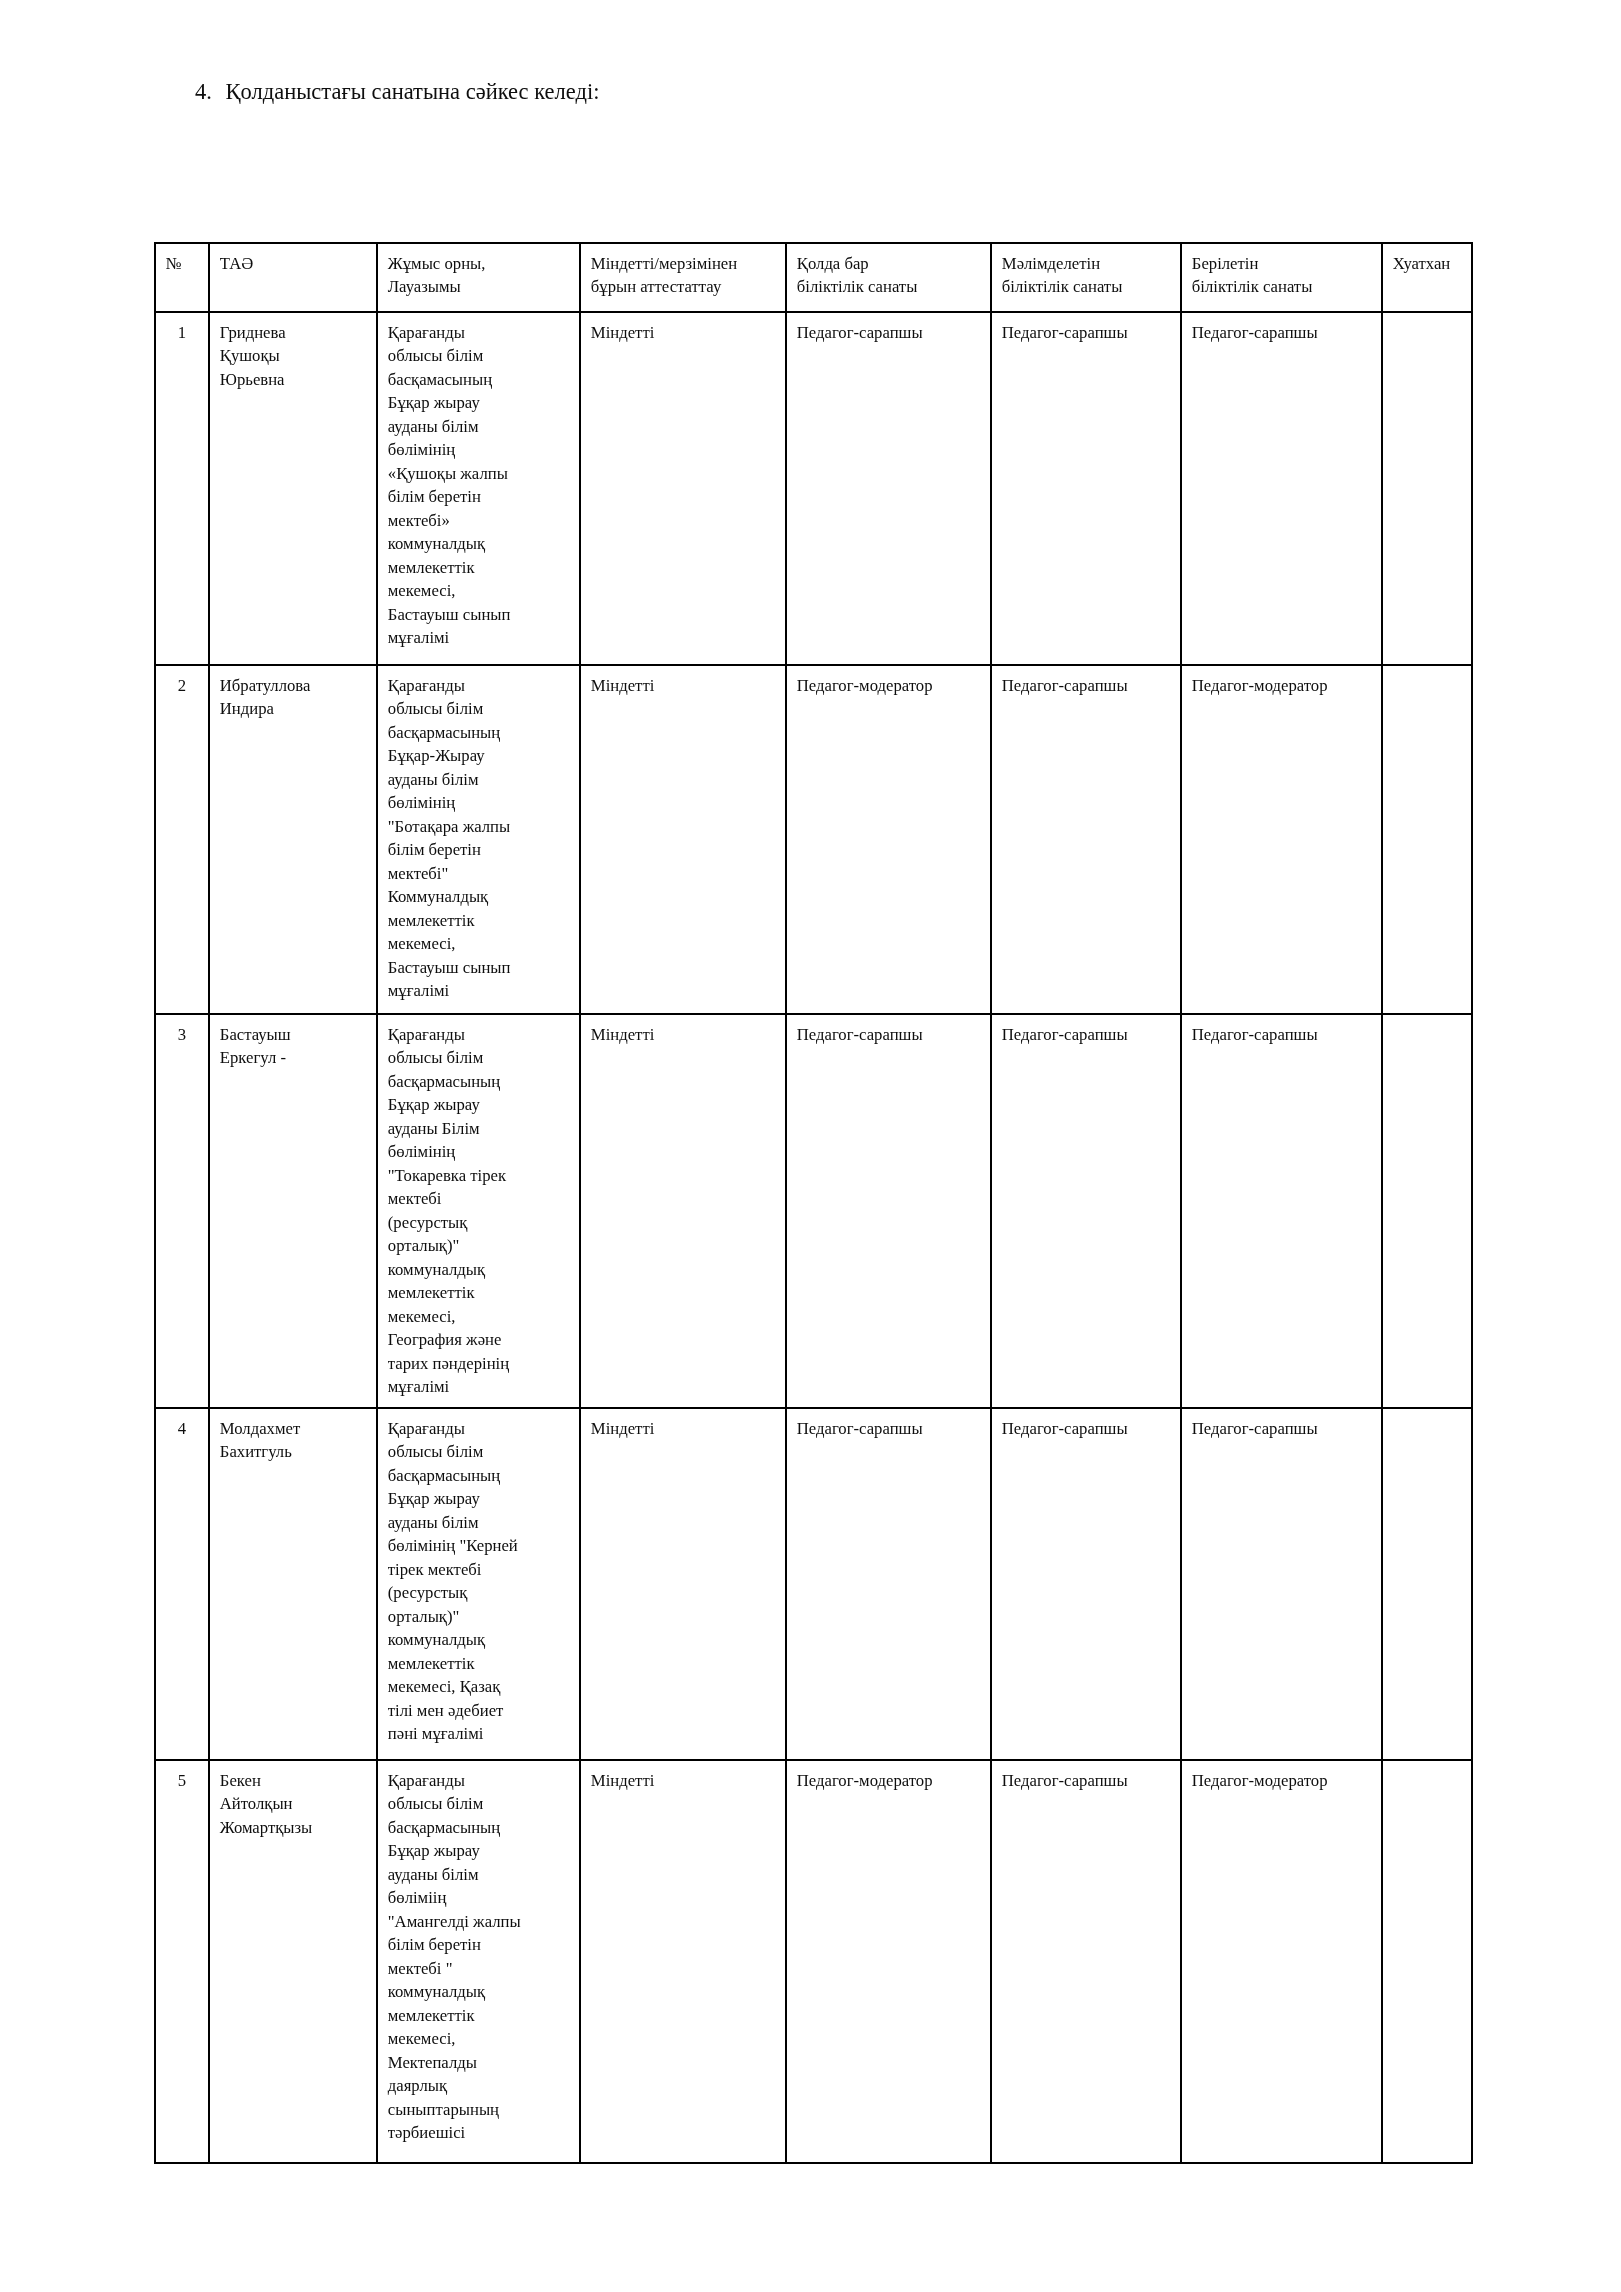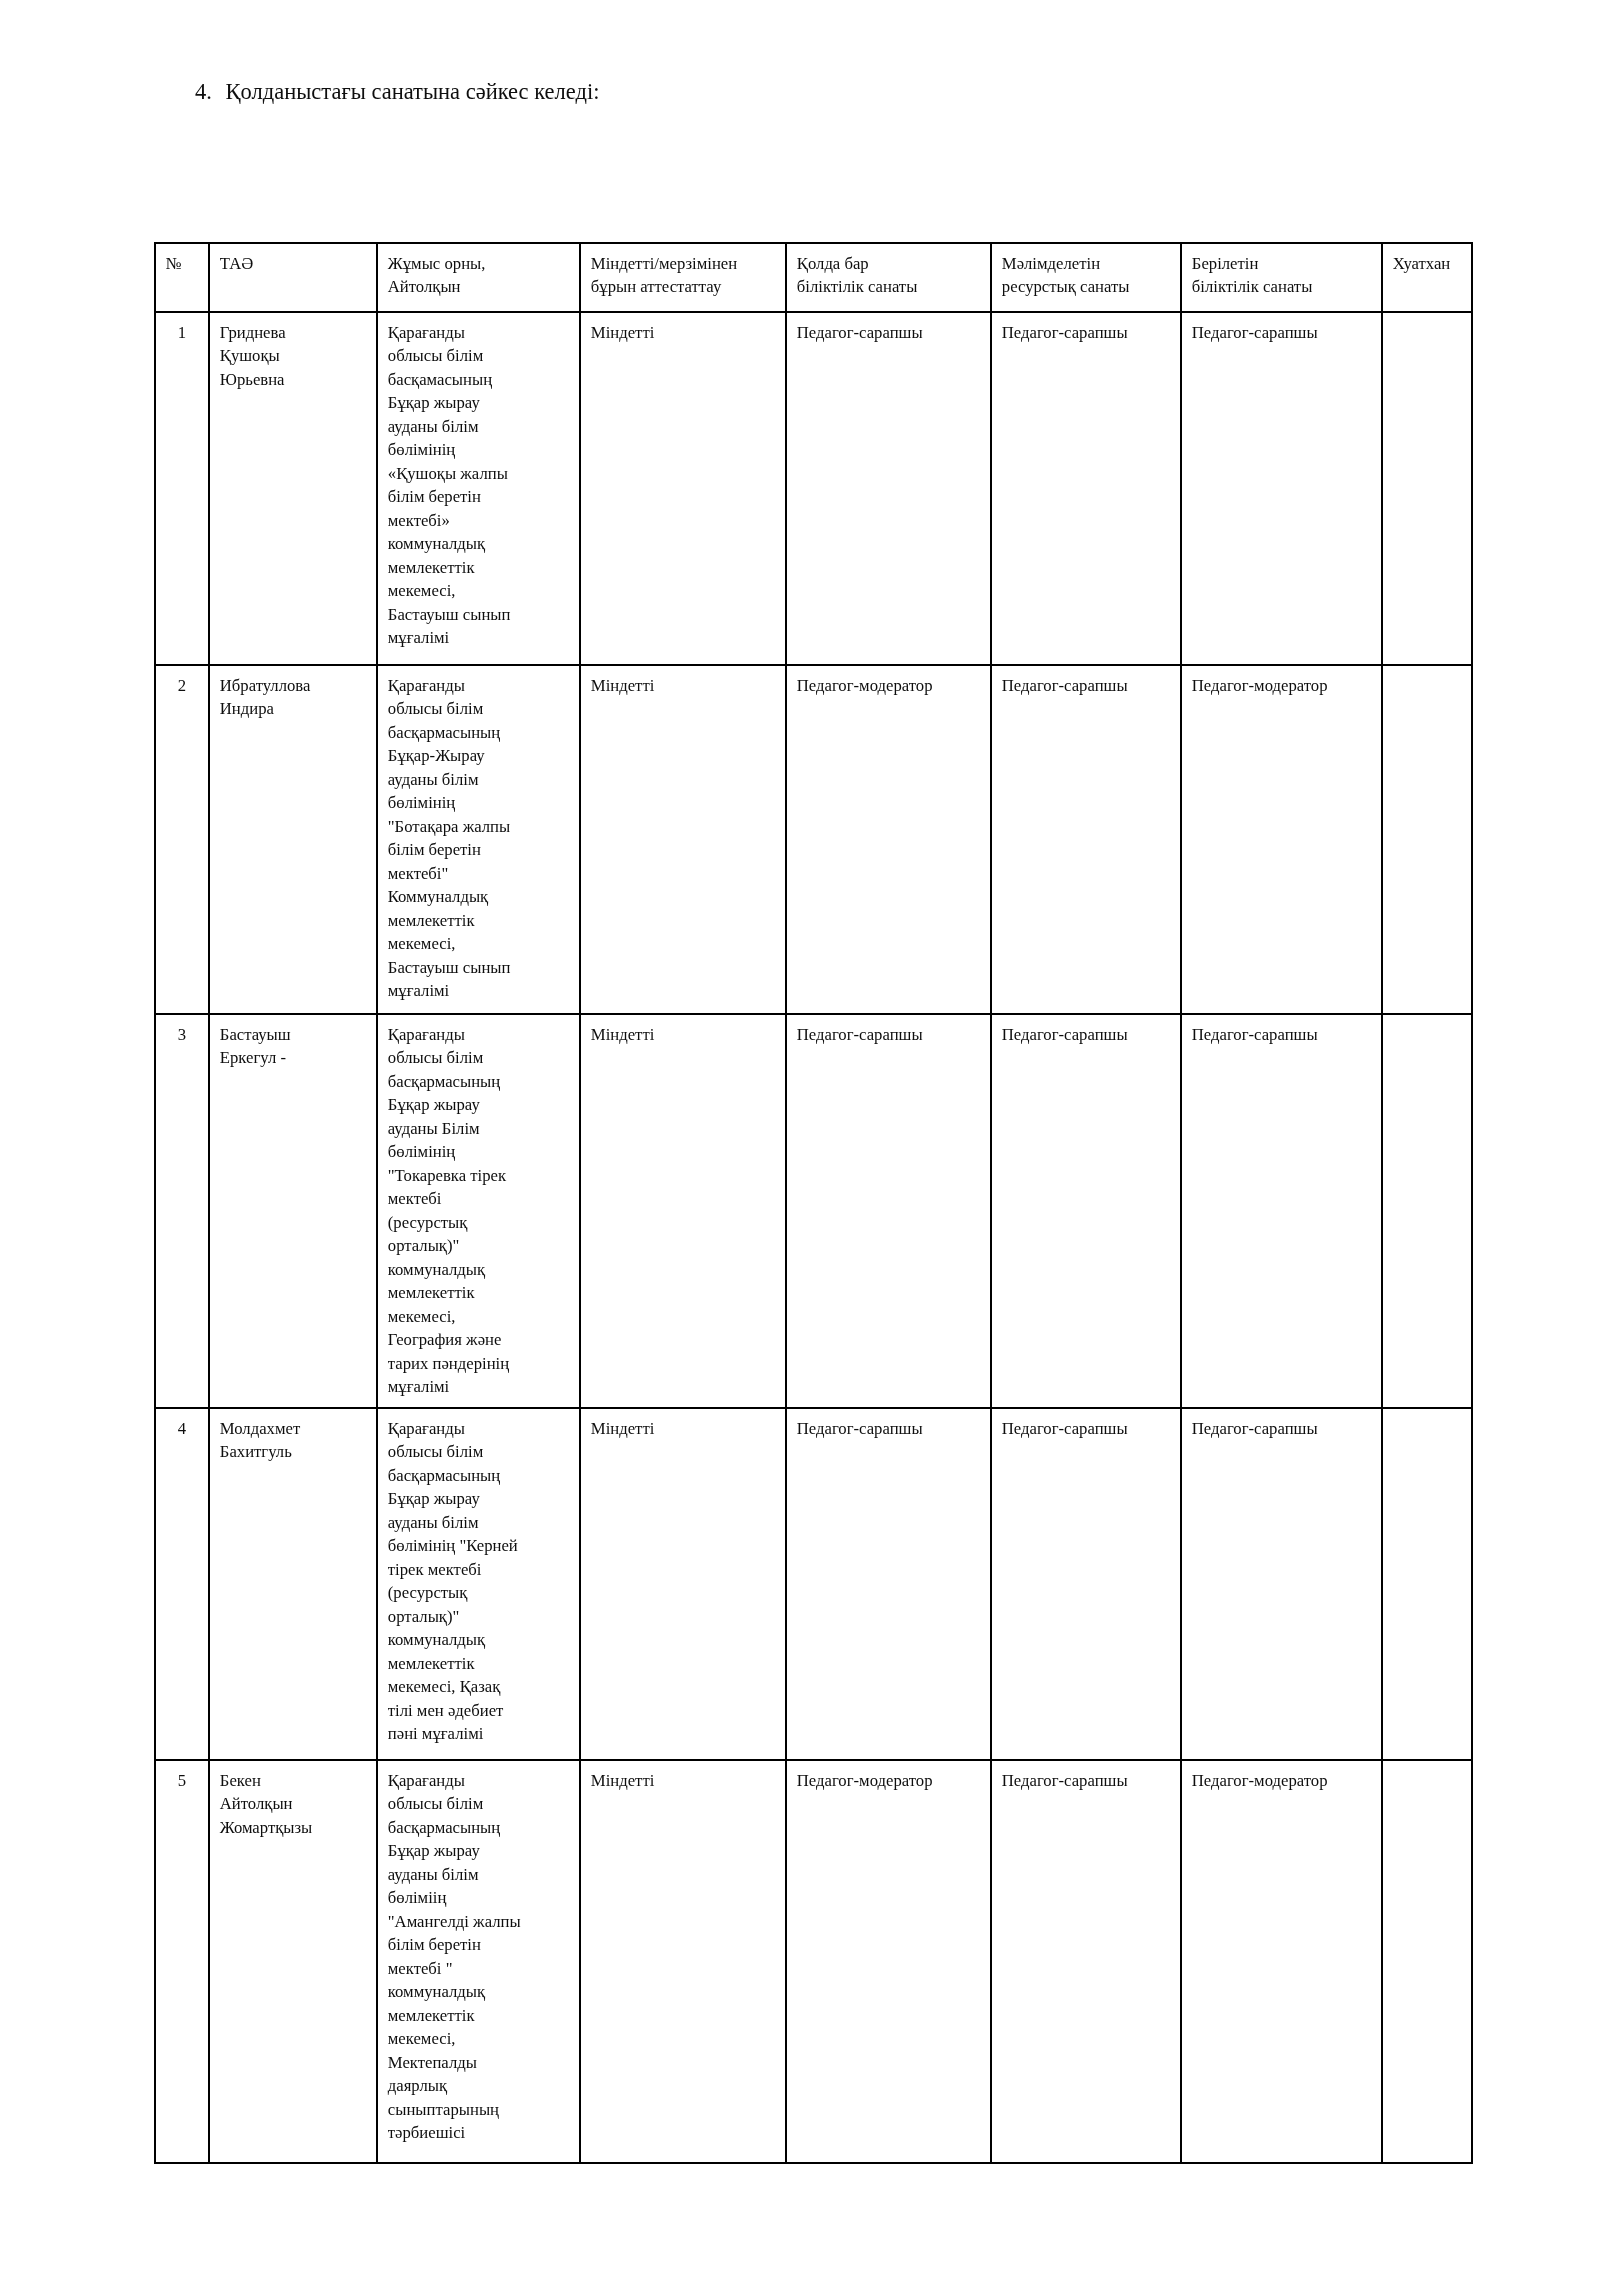--- a/index.html
+++ b/index.html
@@ -78,27 +78,27 @@
       <col style="width:205px">
       <col style="width:190px">
       <col style="width:201px">
       <col style="width:90px">
     </colgroup>
     <thead>
       <tr>
         <th>№</th>
         <th>ТАӘ</th>
         <th>Жұмыс орны,
-Айтолқын</th>
+Лауазымы</th>
         <th>Міндетті/мерзімінен
 бұрын аттестаттау</th>
         <th>Қолда бар
 біліктілік санаты</th>
         <th>Мәлімделетін
-ресурстық санаты</th>
+біліктілік санаты</th>
         <th>Берілетін
 біліктілік санаты</th>
         <th>Хуатхан</th>
       </tr>
     </thead>
     <tbody>
         <tr>
     <td class="c-num">1</td>
     <td>Гриднева
 Қушоқы

